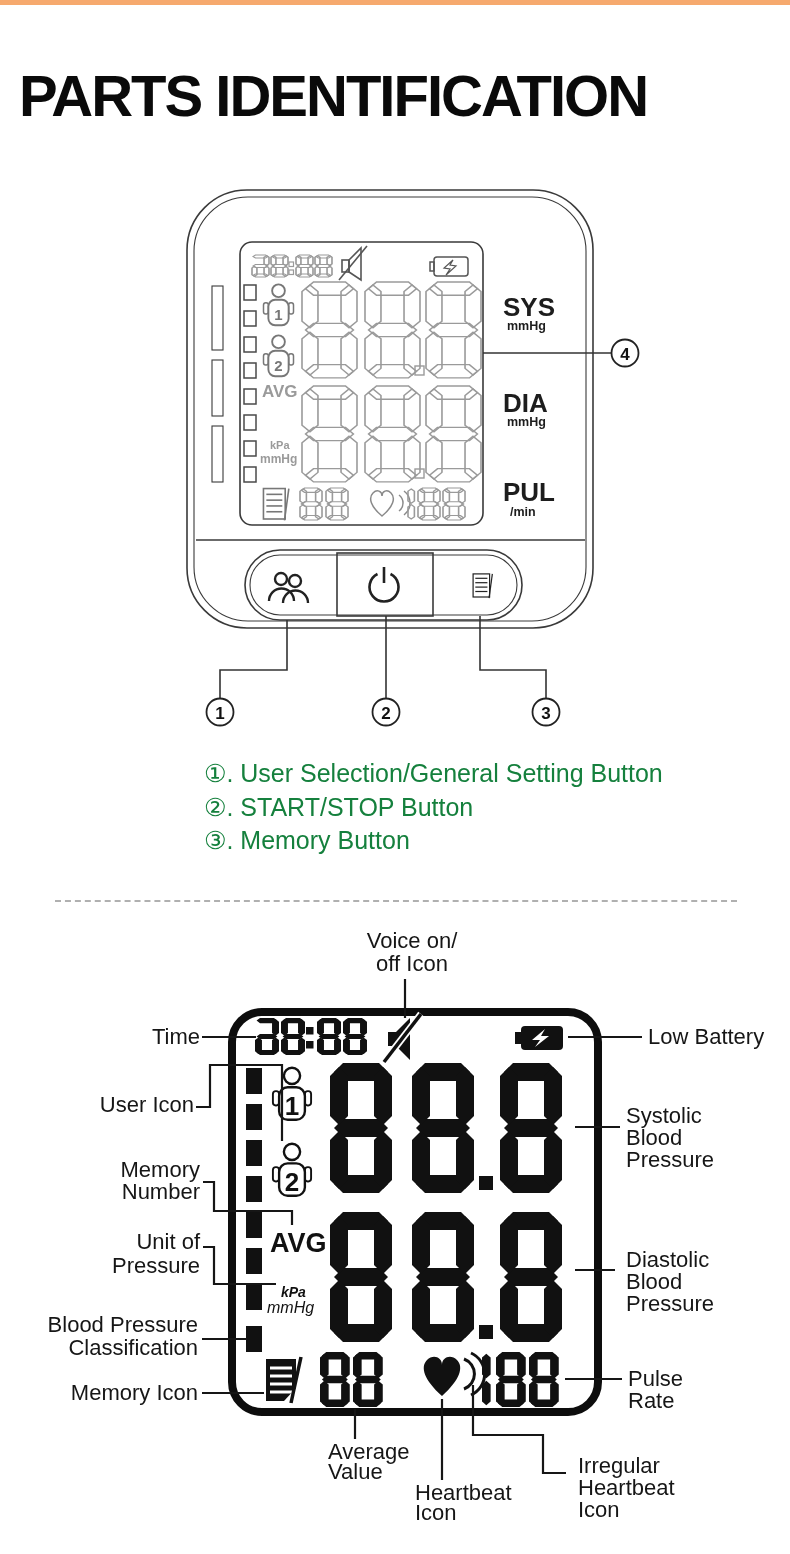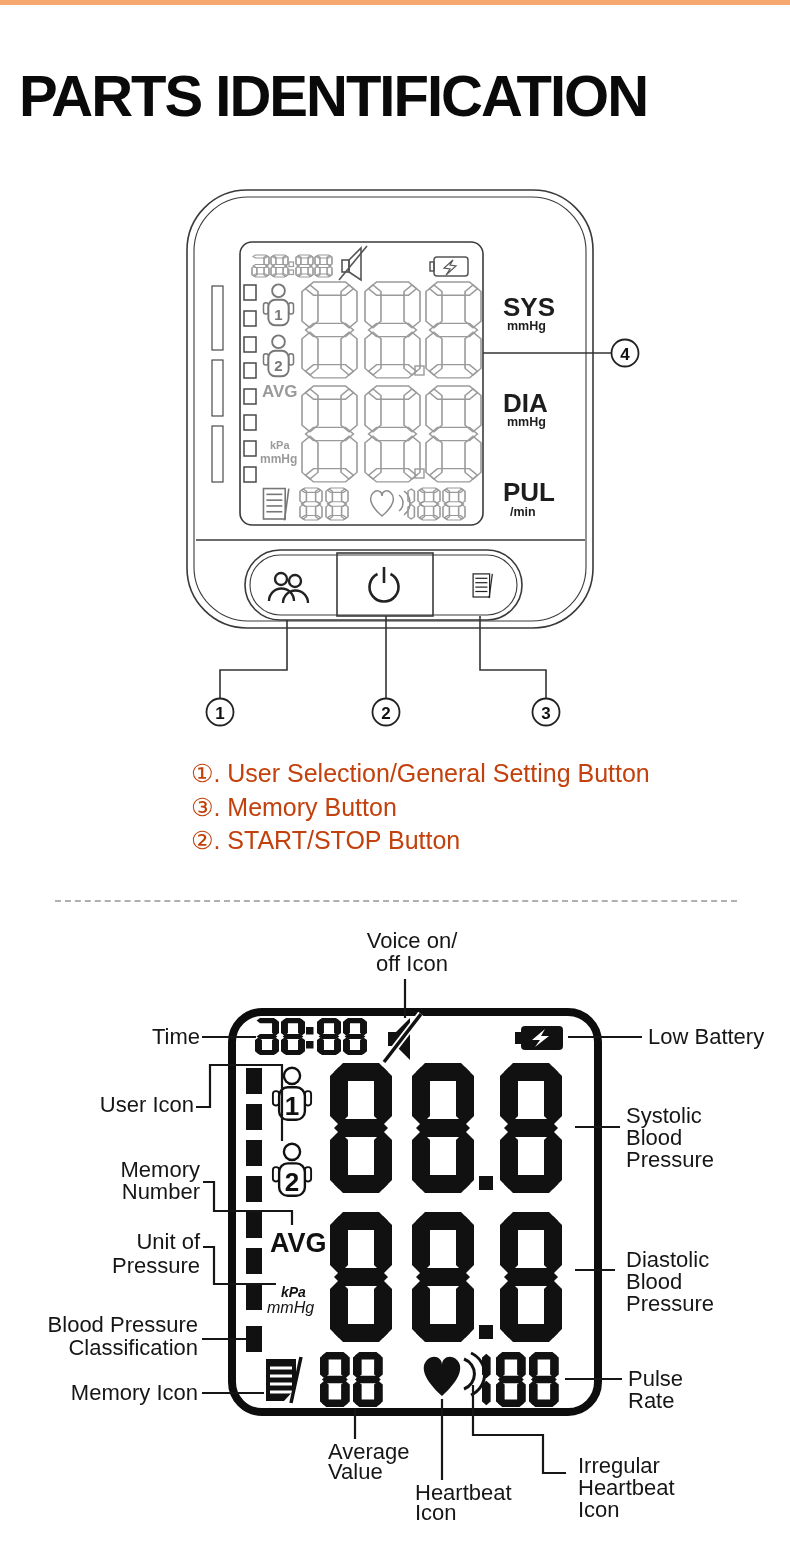--- a/index.html
+++ b/index.html
@@ -1,21 +1,21 @@
 <!DOCTYPE html>
 <html><head>
 <meta charset="utf-8">
 <style>
   html,body{margin:0;padding:0;background:#fff;}
   #page{position:relative;width:790px;height:1554px;background:#fff;overflow:hidden;
         font-family:"Liberation Sans","DejaVu Sans",sans-serif;}
   #topbar{position:absolute;left:0;top:0;width:790px;height:5px;}
   #title{position:absolute;left:0;top:62px;width:666px;text-align:center;
          font-size:58px;font-weight:bold;letter-spacing:-2px;color:#0a0a0a;}
-  #legend{position:absolute;left:191px;top:757px;font-size:25px;line-height:33.5px;color:#c2410c;}
+  #legend{position:absolute;left:204px;top:757px;font-size:25px;line-height:33.5px;color:#15803d;}
   #divider{position:absolute;left:55px;top:900px;width:682px;border-top:2px dashed #b0b0b0;}
   svg{position:absolute;}
   #devsvg{left:150px;top:180px;}
   #lcdsvg{left:0;top:915px;}
   text{font-family:"Liberation Sans","DejaVu Sans",sans-serif;}
   .thin{stroke:#3a3a3a;stroke-width:1.6;fill:none;}
   .thin2{stroke:#3a3a3a;stroke-width:1.1;fill:none;}
   .gseg{fill:none;stroke:#9a9a9a;}
   .lbl{font-size:22px;fill:#161616;}
   .callo{stroke:#161616;stroke-width:2.2;fill:none;}
@@ -205,22 +205,22 @@
       <text x="236" y="538.5" text-anchor="middle" font-size="17" font-weight="bold" fill="#111">2</text>
     </g>
     <g>
       <circle cx="396" cy="532" r="13.5" fill="#fff" stroke="#222" stroke-width="1.8"></circle>
       <text x="396" y="538.5" text-anchor="middle" font-size="17" font-weight="bold" fill="#111">3</text>
     </g>
   </svg>
 
   <div id="legend">
     <div>①. User Selection/General Setting Button</div>
+    <div>②. START/STOP Button</div>
     <div>③. Memory Button</div>
-    <div>②. START/STOP Button</div>
   </div>
 
   <div id="divider"></div>
 
   <svg id="lcdsvg" width="790" height="630" viewBox="0 0 790 630">
     <rect x="232" y="97" width="366" height="400" rx="30" fill="none" stroke="#0d0d0d" stroke-width="8"></rect>
 
     <g fill="#111">
       <use href="#d8a" transform="translate(255,103) scale(0.387,0.285)"></use>
       <use href="#d8" transform="translate(281,103) scale(0.387,0.285)"></use>

